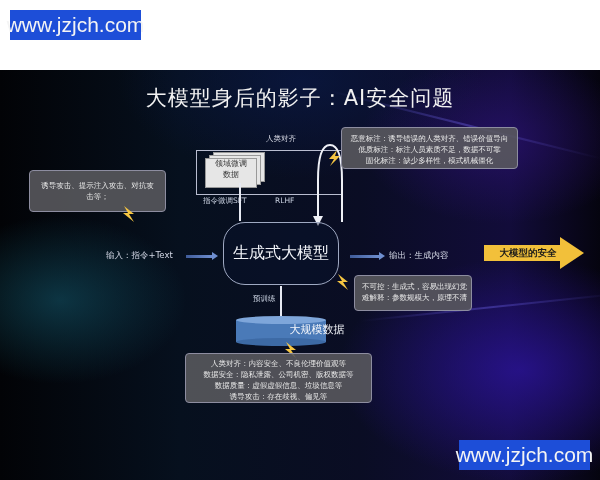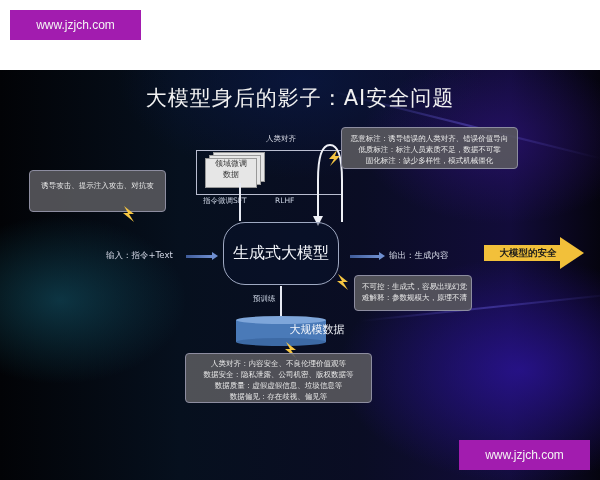--- a/index.html
+++ b/index.html
@@ -1,19 +1,19 @@
 <!DOCTYPE html>
 <html><head>
 <meta charset="utf-8">
 <style>
   html, body { margin:0; padding:0; }
   body { width:600px; height:480px; background:#ffffff; position:relative; overflow:hidden;
          font-family:"DejaVu Sans","Liberation Sans",sans-serif; }
-  .watermark { position:absolute; background:#a21caf; color:#f4f4f4; font-family:"Liberation Sans",sans-serif;
-               font-size:12px; display:flex; align-items:center; justify-content:center; }
+  .watermark { position:absolute; background:#1d4ed8; color:#f4f4f4; font-family:"Liberation Sans",sans-serif;
+               font-size:21px; display:flex; align-items:center; justify-content:center; }
   #wm-top { left:10px; top:10px; width:131px; height:30px; }
   #wm-bottom { left:459px; top:440px; width:131px; height:30px; }
 
   .slide { position:absolute; left:0; top:70px; width:600px; height:432px; overflow:hidden;
            background:
              radial-gradient(ellipse 180px 120px at 60px 230px, rgba(20,90,110,0.55), transparent 70%),
              radial-gradient(ellipse 260px 160px at 520px 300px, rgba(45,20,160,0.75), transparent 70%),
              radial-gradient(ellipse 200px 120px at 500px 70px, rgba(50,20,130,0.55), transparent 70%),
              radial-gradient(ellipse 260px 140px at 300px 10px, rgba(10,25,70,0.7), transparent 70%),
              linear-gradient(90deg, #020306 0%, #06101e 30%, #0a0d24 60%, #120c3a 85%, #05040f 100%); }
@@ -88,20 +88,21 @@
     <div>恶意标注：诱导错误的人类对齐、错误价值导向</div>
     <div>低质标注：标注人员素质不足，数据不可靠</div>
     <div>固化标注：缺少多样性，模式机械僵化</div>
   </div>
   <svg class="bolt" style="left:327px;top:80px;" viewBox="0 0 14 16">
     <polygon points="10,0 2,9 7,9 3,16 13,6 8,6" fill="#f5c542"></polygon>
   </svg>
 
   <div class="callout" style="left:29px;top:100px;width:137px;height:42px;padding-top:9px;">
     <div>诱导攻击、提示注入攻击、对抗攻</div>
+    <div>击等；</div>
   </div>
   <svg class="bolt" style="left:122px;top:136px;" viewBox="0 0 14 16">
     <polygon points="2,0 12,8 7,8 12,16 1,7 6,7" fill="#f5c542"></polygon>
   </svg>
 
   <div class="io-label" style="left:106px;top:180px;">输入：指令+Text</div>
   <div class="flow-arrow" style="left:186px;top:185px;width:27px;"></div>
 
   <div class="model-box">生成式大模型</div>
 
@@ -132,17 +133,17 @@
   <div class="data-label">大规模数据</div>
 
   <svg class="bolt" style="left:284px;top:272px;" viewBox="0 0 14 16">
     <polygon points="2,0 12,8 7,8 12,16 1,7 6,7" fill="#f5c542"></polygon>
   </svg>
 
   <div class="callout" style="left:185px;top:283px;width:187px;height:50px;padding-top:4px;">
     <div>人类对齐：内容安全、不良伦理价值观等</div>
     <div>数据安全：隐私泄露、公司机密、版权数据等</div>
     <div>数据质量：虚假虚假信息、垃圾信息等</div>
-    <div>数据偏见：存在歧视、偏见等</div>
+    <div>诱导攻击：存在歧视、偏见等</div>
   </div>
 </div>
 
 <div class="watermark" id="wm-bottom">www.jzjch.com</div>
 
 </body></html>

